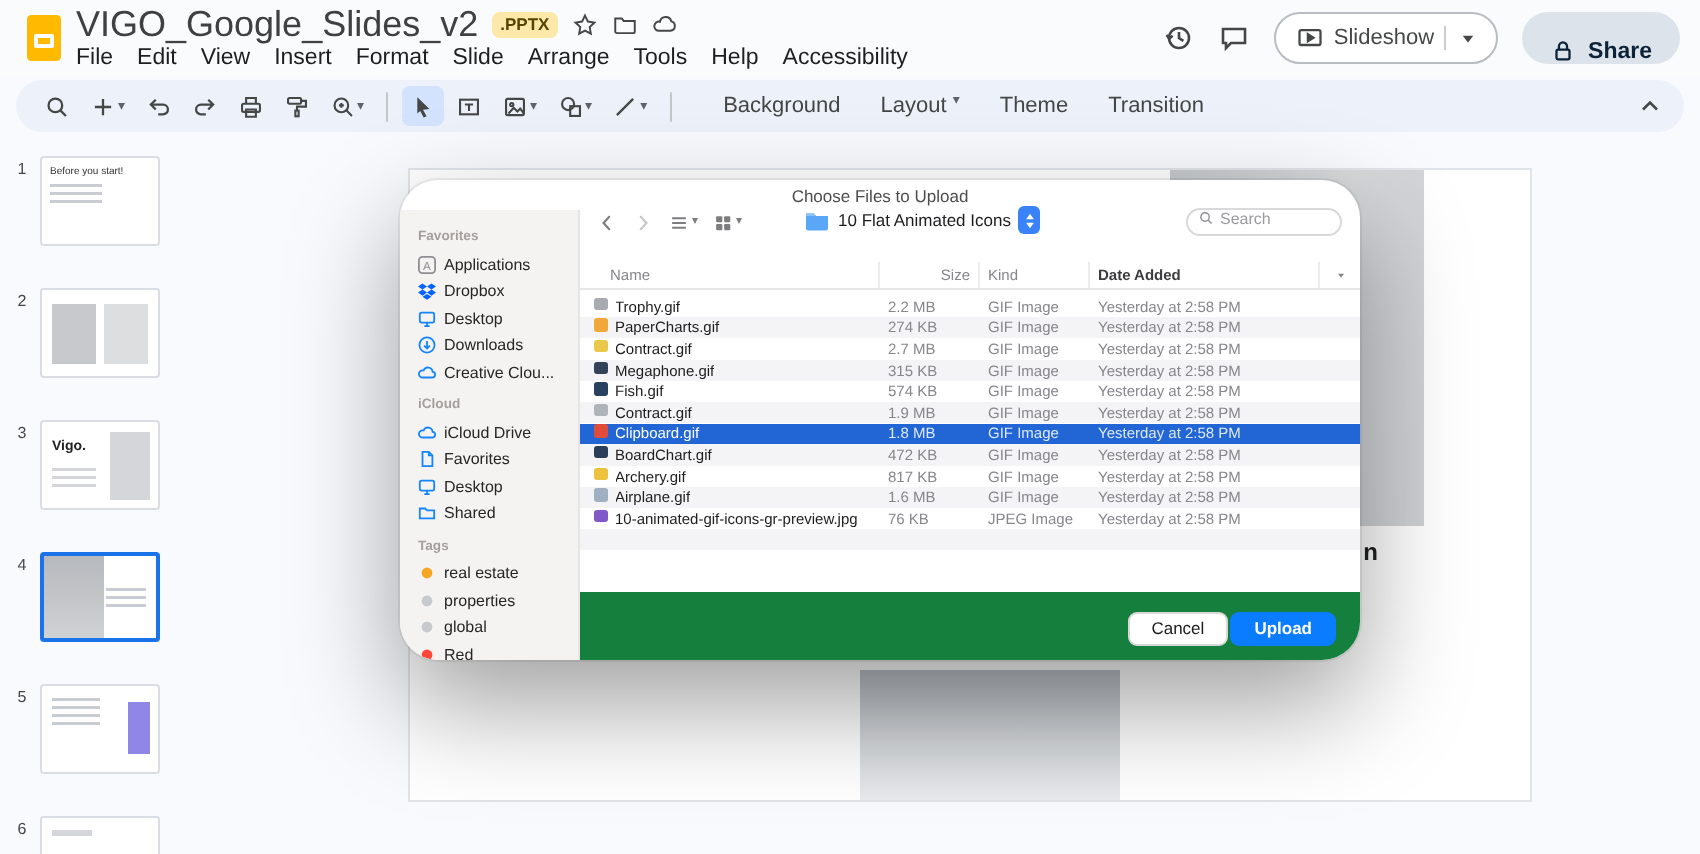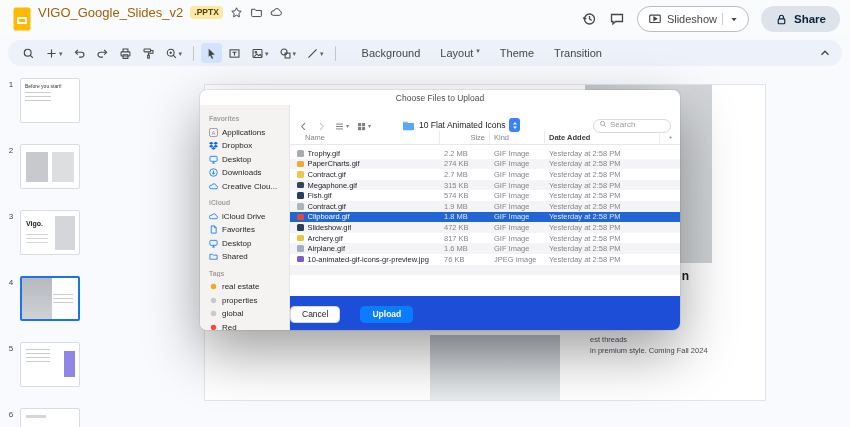--- a/index.html
+++ b/index.html
@@ -8,31 +8,31 @@
 svg{display:block;width:100%;height:100%}
 i{font-style:normal}
 .caret{font-style:normal;font-size:7px;color:#5f6368;display:none;line-height:1}
 .has-caret .caret{display:inline-block}
 
 
 .topbar{position:absolute;left:0;top:0;width:850px;height:38px;background:#f9fbfd}
 .logo{position:absolute;left:13px;top:7px;width:18px;height:24px}
 .title-block{position:absolute;left:38px;top:3px}
 .title-row{display:flex;align-items:center;gap:7px;height:18px}
-.doc-title{font-size:13px;color:#a16207;white-space:nowrap}
+.doc-title{font-size:18px;color:#404040;white-space:nowrap}
 .badge{font-size:8.5px;font-weight:bold;color:#574400;background:#fce8a8;border-radius:4px;padding:1.5px 4px}
 .tb-ic{width:13px;height:13px;color:#444746}
 .menus{display:flex;margin-top:1px;margin-left:-6px}
 .menu-item{font-size:11.5px;color:#1f1f1f;padding:1px 6px;border-radius:6px;white-space:nowrap}
 .top-right{position:absolute;right:10px;top:6px;display:flex;align-items:center;gap:12px}
 .round-ic{width:16px;height:16px;color:#444746}
 .slideshow-btn{display:flex;align-items:center;gap:5px;height:26px;padding:0 8px 0 10px;border:1px solid #b9bdc1;border-radius:14px;background:#fff;font-size:11px;color:#444746}
 .ss-ic{width:14px;height:14px}
 .ss-caret{width:12px;height:12px;border-left:1px solid #c9cdd1;padding-left:5px;box-sizing:content-box;color:#444746}
-.share-btn{display:flex;align-items:center;gap:6px;height:26px;padding:0 14px;border-radius:14px;background:#dde3ea;font-size:11.5px;font-weight:bold;color:#0b2239}
+.share-btn{display:flex;align-items:flex-end;gap:6px;height:26px;padding:0 14px;border-radius:14px;background:#dde3ea;font-size:11.5px;font-weight:bold;color:#0b2239}
 .share-ic{width:13px;height:13px;color:#0b2239}
 
 
 .toolbar{position:absolute;left:8px;top:40px;width:834px;height:26px;background:#edf2fa;border-radius:13px;display:flex;align-items:center;padding:0 10px}
 .ticons{display:flex;align-items:center;gap:2px}
 .ticon{display:flex;align-items:center;height:20px;padding:0 4px;border-radius:4px;color:#444746;gap:1px}
 .ticon .tic{width:13px;height:13px;display:block}
 .ticon.active{background:#d3e3fd}
 .ticon.divider{width:1px;height:15px;background:#c4c7c5;padding:0;margin:0 5px}
 .tbuttons{display:flex;align-items:center;margin-left:12px;gap:2px}
@@ -62,28 +62,28 @@
 
 
 .canvas{position:absolute;left:90px;top:66px;right:0;bottom:0}
 .slide-page{position:absolute;left:115px;top:19px;width:560px;height:315px;background:#fff;box-shadow:0 0 0 1px #e1e4e8}
 .slide-photo-right{position:absolute;left:380px;top:0;width:127px;height:178px;background:linear-gradient(100deg,#c6c9cd 0%,#d7d9db 55%,#ced1d4 100%)}
 .slide-photo-bottom{position:absolute;left:225px;top:250px;width:130px;height:65px;background:linear-gradient(#b9bec4,#dadde0 70%,#e9ebed)}
 .slide-heading{position:absolute;left:380px;top:184px;width:104px;text-align:right;font-size:12px;font-weight:bold;color:#202124}
 .slide-body{position:absolute;left:385px;top:249px;width:148px;font-size:7.5px;line-height:11px;color:#4d5156}
 
 
-.dialog{position:absolute;left:200px;top:90px;width:480px;height:240px;background:#fff;border-radius:7px;box-shadow:0 22px 55px rgba(0,0,0,.38),0 0 0 1px rgba(0,0,0,.06);z-index:10;overflow:hidden}
+.dialog{position:absolute;left:200px;top:90px;width:480px;height:240px;background:#fff;border-radius:19px;box-shadow:0 22px 55px rgba(0,0,0,.38),0 0 0 1px rgba(0,0,0,.06);z-index:10;overflow:hidden}
 .dlg-title{position:absolute;left:0;top:0;width:100%;height:15px;text-align:center;font-size:8.5px;line-height:16px;color:#4c4c4c}
 .dlg-sidebar{position:absolute;left:0;top:15px;width:90px;height:225px;background:#f5f3f2;border-right:1px solid #e7e5e4;padding-top:4px;overflow:hidden}
 .sbrow{display:flex;align-items:center;gap:4px;height:13.5px;padding-left:9px;font-size:8px;color:#262626}
 .sbrow.hdr{margin-top:3px;font-size:6.8px;font-weight:bold;color:#a39f9b}
 .sbic{width:9px;height:9px;flex:0 0 9px;color:#1385ff}
 .sblabel{white-space:nowrap;overflow:hidden}
-.dlg-toolbar{position:absolute;left:90px;top:23px;width:390px;height:26px;display:flex;align-items:center;padding:0 8px;gap:7px}
+.dlg-toolbar{position:absolute;left:90px;top:8px;width:390px;height:26px;display:flex;align-items:center;padding:0 8px;gap:7px}
 .nav-ic{width:11px;height:11px;color:#7d7d80}
 .nav-ic.dis{color:#c6c6c8}
 .view-ctl{display:flex;align-items:center;gap:1px;color:#7d7d80}
 .view-ctl .vic{width:11px;height:11px}
 .view-ctl .caret{display:inline-block;font-size:6px;color:#7d7d80}
 .loc-ctl{position:absolute;left:112px;top:5px;display:flex;align-items:center;gap:4px}
 .loc-folder{width:13px;height:11px}
 .loc-label{font-size:8.5px;color:#1d1d1f;white-space:nowrap}
 .loc-stepper{width:11px;height:14px;background:#3a82f7;border-radius:3px;padding:1.5px 2.5px}
 .search-box{position:absolute;right:9px;top:6px;width:78px;height:14px;border:1px solid #d9d9db;border-radius:7px;display:flex;align-items:flex-start;gap:3px;padding:0 5px;background:#fff}
@@ -93,27 +93,27 @@
 .dlg-header{position:absolute;left:90px;top:41px;width:390px;height:14px;display:grid;grid-template-columns:150px 50px 55px 115px 20px;align-items:center;border-bottom:1px solid #e8e8e8;font-size:7.5px;color:#86868b}
 .hc{padding:0 4px;height:100%;display:flex;align-items:center;border-right:1px solid #ececec;white-space:nowrap}
 .hc.name{padding-left:15px}
 .hc.size{justify-content:flex-end}
 .hc.date{color:#3c3c3e;font-weight:bold}
 .hc.sort{border-right:none;justify-content:center}
 .hc.sort svg{width:7px;height:7px}
 .dlg-rows{position:absolute;left:90px;top:58px;width:390px;height:136px;background:repeating-linear-gradient(to bottom,#fff 0 10.6px,#f4f4f6 10.6px 21.2px)}
 .file-row{display:grid;grid-template-columns:150px 50px 55px 115px 20px;height:10.6px;align-items:center;font-size:7.5px;color:#86868b}
 .fc{padding:0 4px;white-space:nowrap;overflow:hidden}
-.fc.name{display:flex;align-items:center;gap:4px;padding-left:7px;color:#1d1d1f}
+.fc.name{display:flex;align-items:flex-start;gap:4px;padding-left:7px;color:#1d1d1f}
 .fname{white-space:nowrap;overflow:hidden}
 .ficon{width:6.5px;height:6.5px;border-radius:1.5px;flex:0 0 6.5px;background:#ccc}
 .fc.size{}
 .file-row.selected{background:#2166d4;color:rgba(255,255,255,.85)}
 .file-row.selected .fc.name,.file-row.selected .fname{color:#fff}
-.dlg-footer{position:absolute;left:90px;top:206px;width:390px;height:34px;display:flex;align-items:flex-end;gap:20px;padding:0 12px 7px 0;background:#1d4ed8}
+.dlg-footer{position:absolute;left:90px;top:206px;width:390px;height:34px;display:flex;align-items:flex-end;justify-content:flex-end;gap:1px;padding:0 12px 7px 0;background:#15803d}
 .btn{font-size:8.5px;height:17px;padding:0 11px;border-radius:4.5px;border:1px solid #d8d8da;background:#fff;color:#1d1d1f;line-height:15px}
 .btn.upload{background:#0a7cff;border-color:#0a7cff;color:#fff;font-weight:bold}
 </style>
 </head>
 <body>
 
 <div class="app">
 
   <header class="topbar">
     <span class="logo">
@@ -136,20 +136,33 @@
             <svg viewBox="0 0 16 16" fill="none" stroke="currentColor" stroke-width="1.2">
               <path d="M2 4h4l1.2 1.5H14V12a1 1 0 0 1-1 1H3a1 1 0 0 1-1-1z"></path>
             </svg>
           </span>
         <span class="tb-ic">
             <svg viewBox="0 0 16 16" fill="none" stroke="currentColor" stroke-width="1.2">
               <path d="M4.5 11.5a2.8 2.8 0 1 1 .4-5.5 3.6 3.6 0 0 1 7-.2 2.9 2.9 0 0 1-.6 5.7z"></path>
             </svg>
           </span>
       </div>
+      <nav class="menus">
+
+      <span class="menu-item">File</span>
+          <span class="menu-item">Edit</span>
+          <span class="menu-item">View</span>
+          <span class="menu-item">Insert</span>
+          <span class="menu-item">Format</span>
+          <span class="menu-item">Slide</span>
+          <span class="menu-item">Arrange</span>
+          <span class="menu-item">Tools</span>
+          <span class="menu-item">Help</span>
+          <span class="menu-item">Accessibility</span>
+        </nav>
     </div>
     <div class="top-right">
       <span class="round-ic">
           <svg viewBox="0 0 16 16" fill="none" stroke="currentColor" stroke-width="1.3">
             <circle cx="8.5" cy="8" r="5"></circle>
             <path d="M8.5 5v3l2.2 1.4"></path>
             <path d="M2.3 6.5l1.3 1.8 1.7-1.4"></path>
           </svg>
         </span>
       <span class="round-ic">
@@ -377,24 +390,20 @@
           <i class="art"></i>
         </div>
       </div>
     </aside>
 
   <main class="canvas">
     <div class="slide-page">
       <div class="slide-photo-right"></div>
       <div class="slide-photo-bottom"></div>
       <div class="slide-heading">n</div>
-      <div class="slide-body">
-        <div>est threads</div>
-        <div>in premium style. Coming Fall 2024</div>
-      </div>
     </div>
   </main>
 
   <section class="dialog">
     <div class="dlg-title">Choose Files to Upload</div>
 
     <aside class="dlg-sidebar">
 
         <div class="sbrow hdr">
 
@@ -670,21 +679,21 @@
             <span class="fname">Clipboard.gif</span>
           </span>
           <span class="fc size">1.8 MB</span>
           <span class="fc kind">GIF Image</span>
           <span class="fc date">Yesterday at 2:58 PM</span>
         </div>
 
         <div class="file-row">
           <span class="fc name">
             <i class="ficon" style="background: rgb(44, 63, 88);"></i>
-            <span class="fname">Slideshow.gif</span>
+            <span class="fname">BoardChart.gif</span>
           </span>
           <span class="fc size">472 KB</span>
           <span class="fc kind">GIF Image</span>
           <span class="fc date">Yesterday at 2:58 PM</span>
         </div>
 
         <div class="file-row">
           <span class="fc name">
             <i class="ficon" style="background: rgb(237, 194, 60);"></i>
             <span class="fname">Archery.gif</span>

